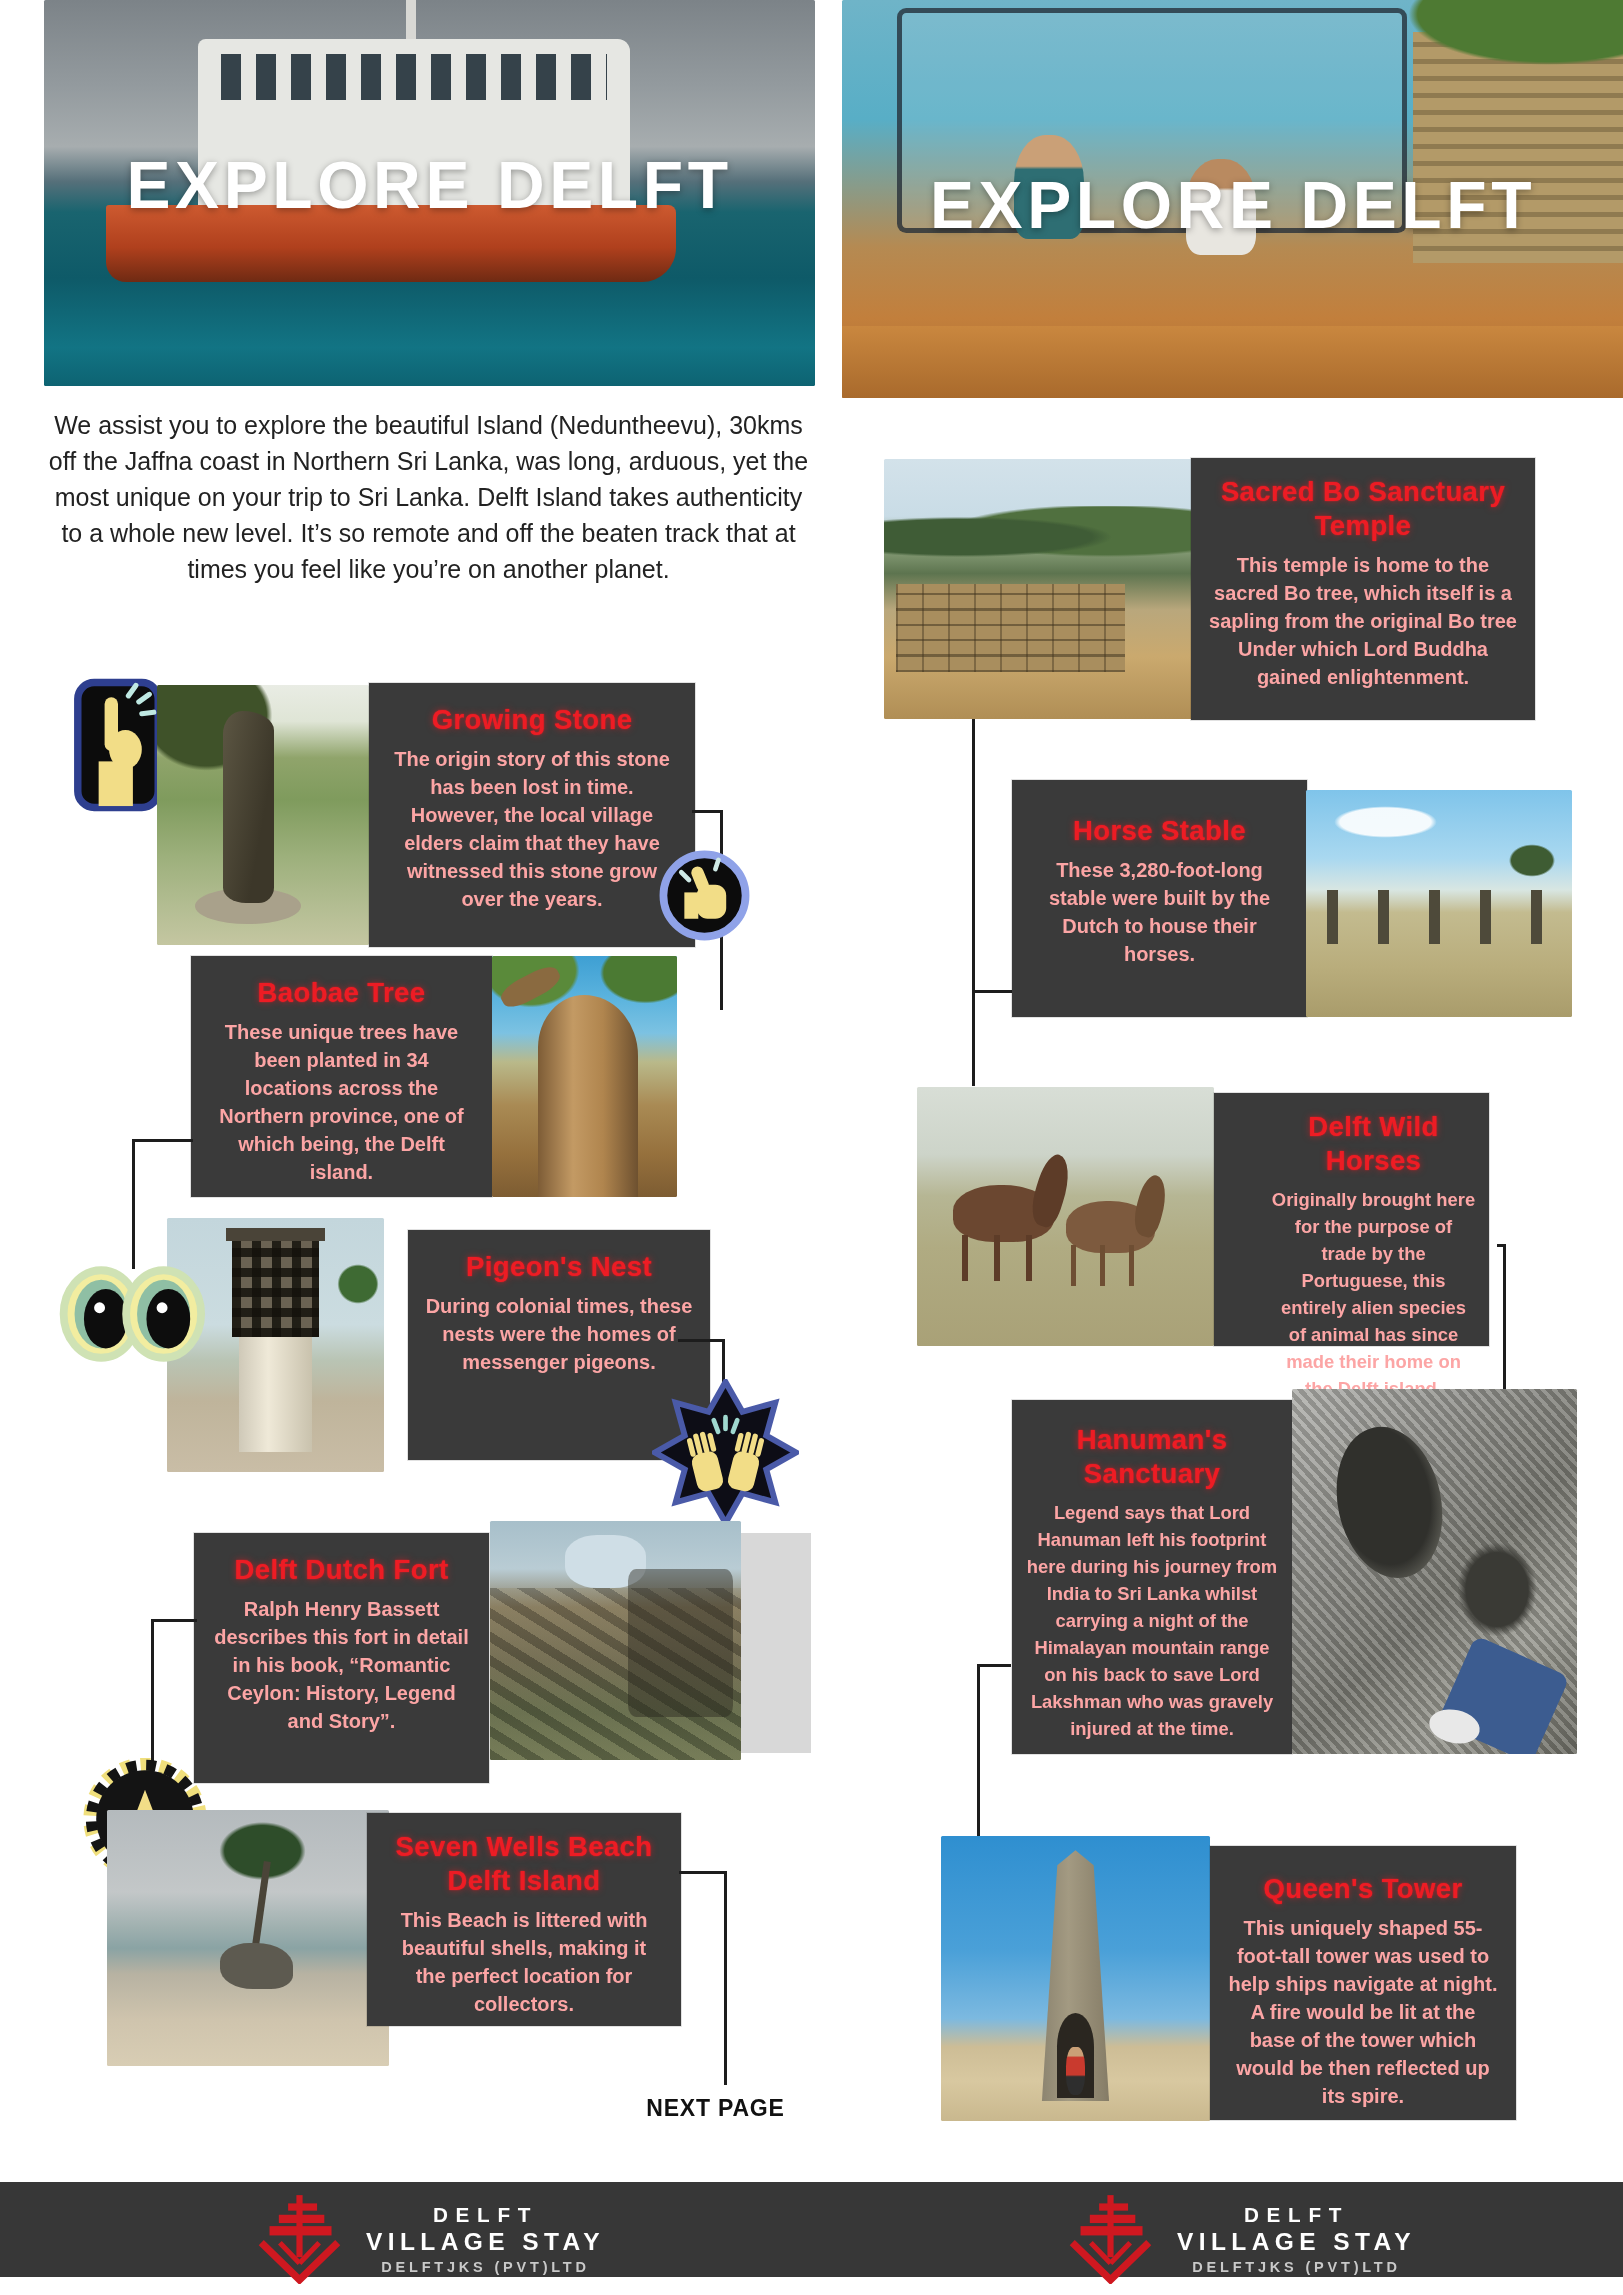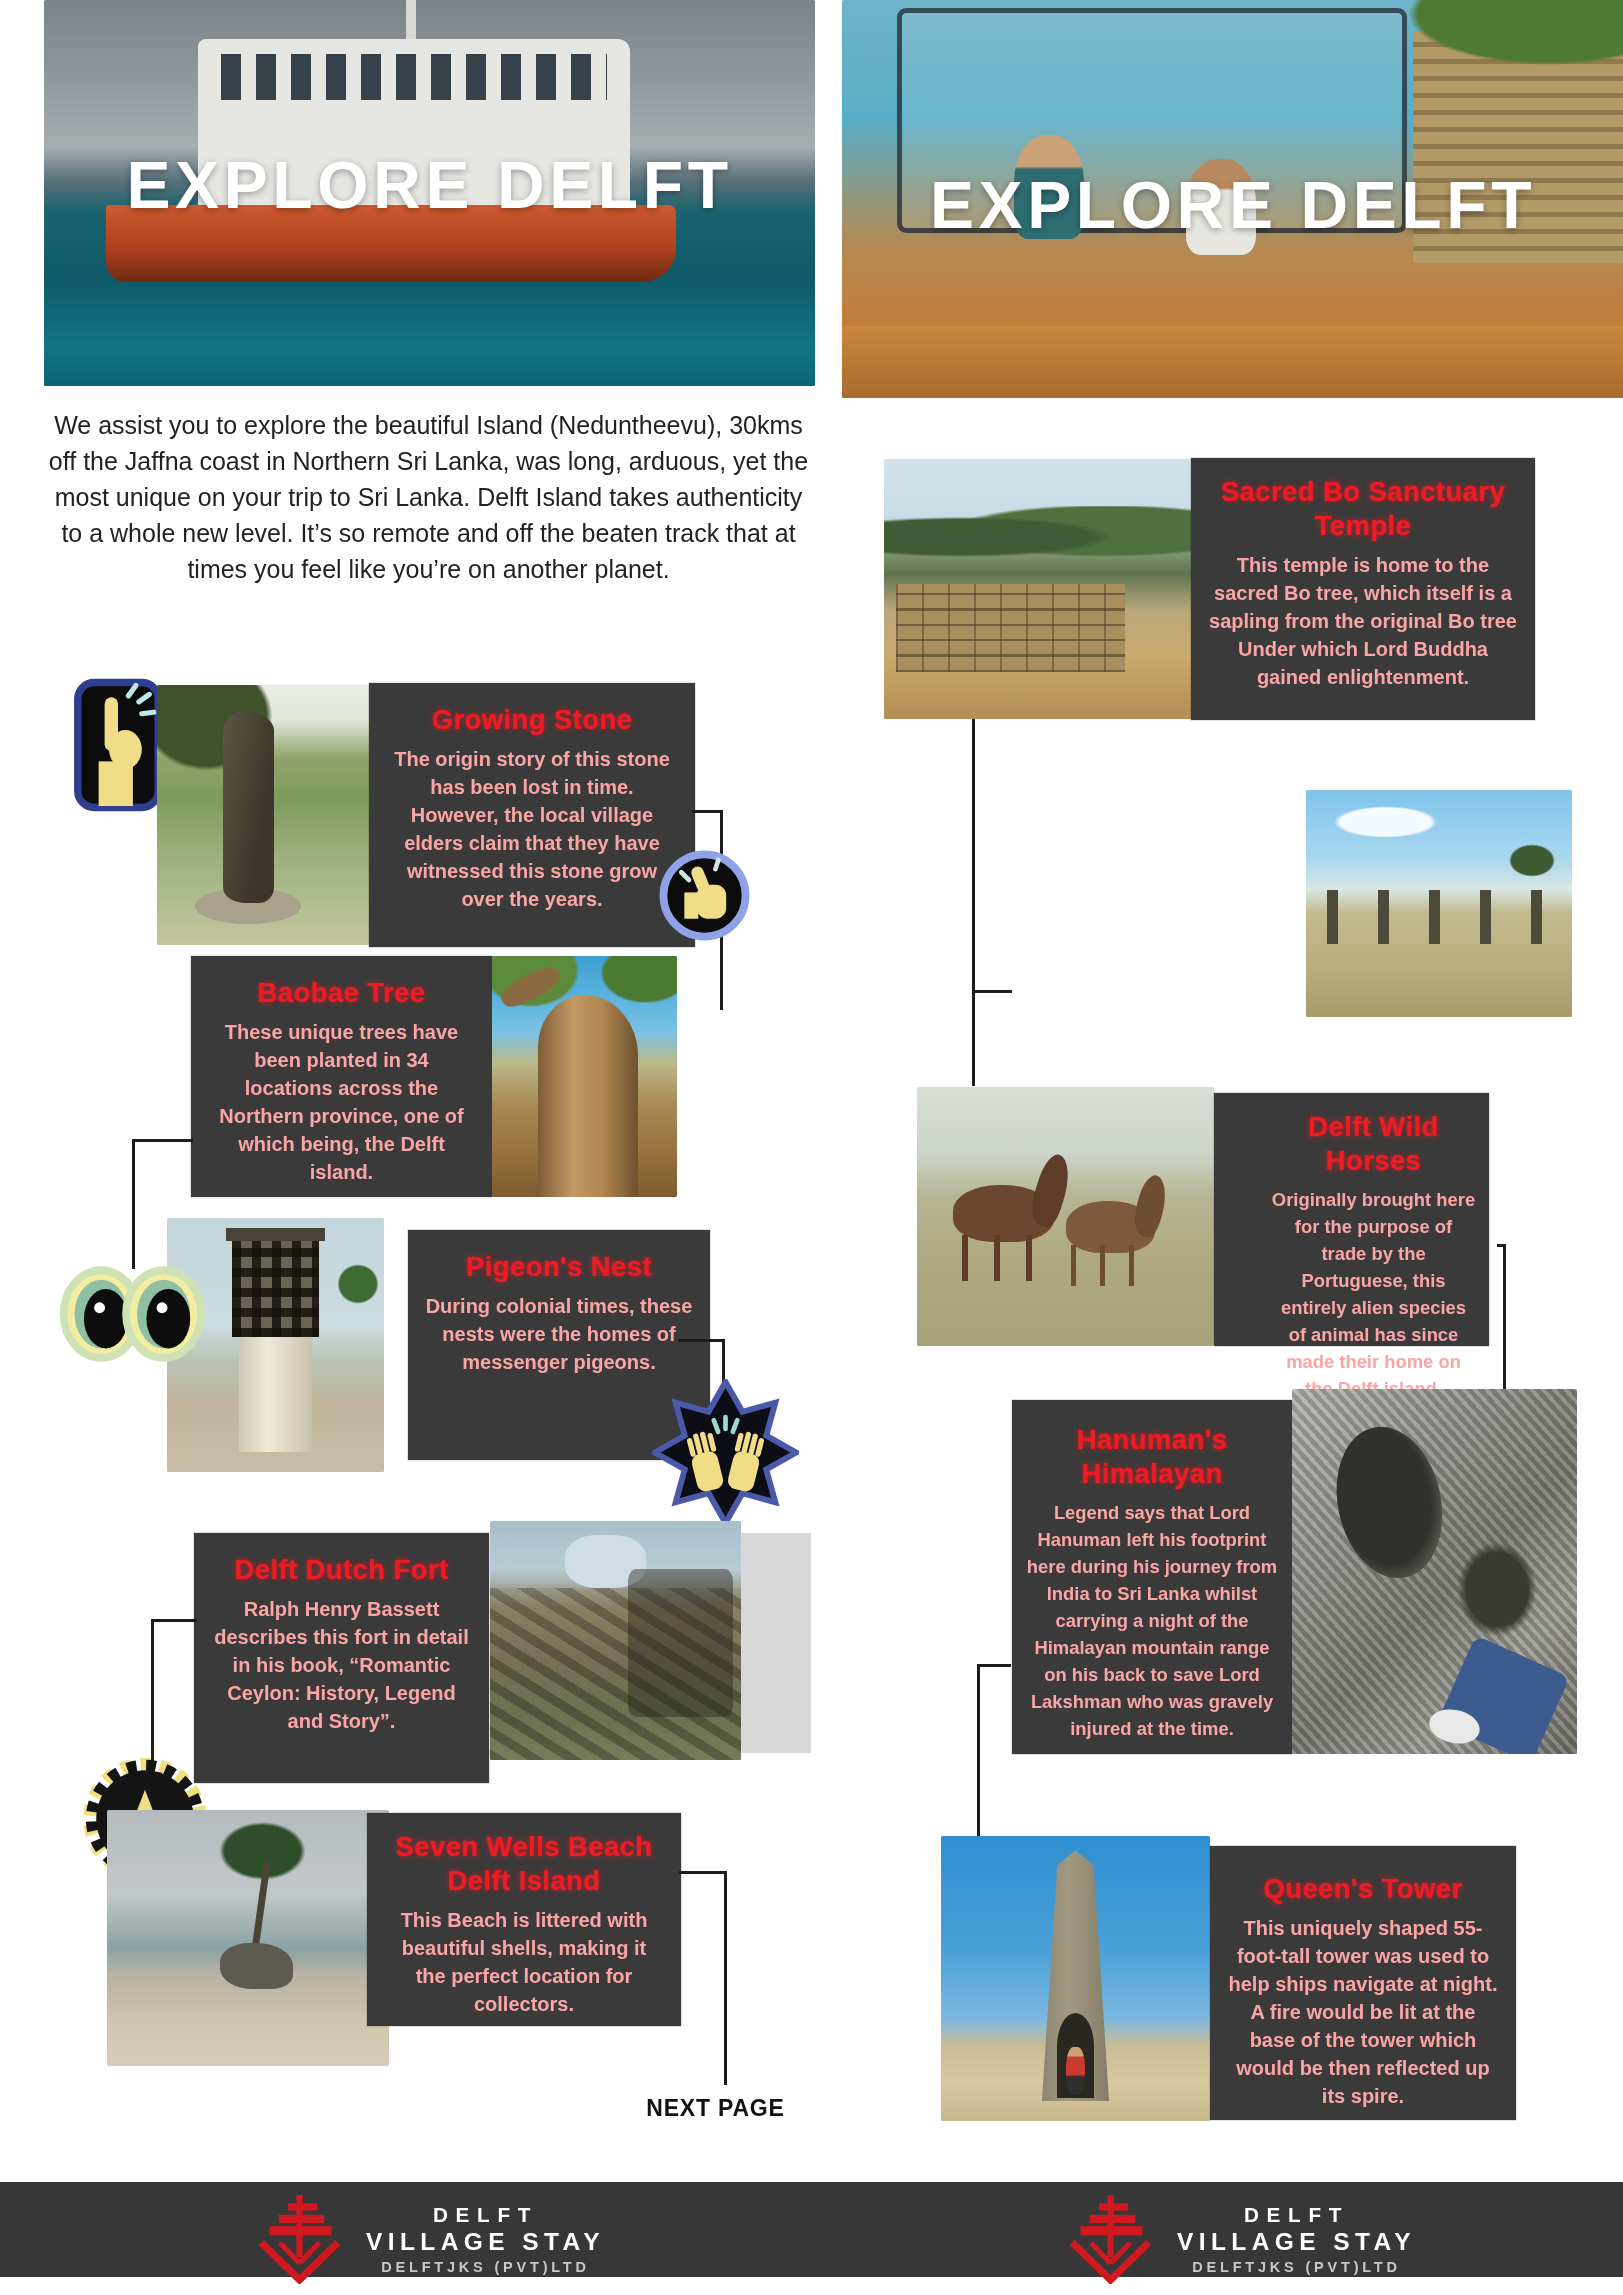--- a/index.html
+++ b/index.html
@@ -204,20 +204,24 @@
     <div class="shape" style="left:4%;top:48%;width:74%;height:34%;background-color:#a98e5e;background-image:repeating-linear-gradient(0deg,rgba(60,48,28,.5) 0 2.3px,transparent 2.3px 15.3px),repeating-linear-gradient(90deg,rgba(60,48,28,.4) 0 2.3px,transparent 2.3px 26px);"></div>
   </div>
   <div class="darkbox" style="left:1191px;top:458px;width:344px;height:262px;">
     <div class="sec-title" style="margin-top:17px;">Sacred Bo Sanctuary Temple</div>
     <div class="sec-body">This temple is home to the sacred Bo tree, which itself is a sapling from the original Bo tree Under which Lord Buddha gained enlightenment.</div>
   </div>
 
   <div class="line" style="left:972px;top:719px;width:3.1px;height:367px;"></div>
   <div class="line" style="left:972px;top:990px;width:40px;height:3.1px;"></div>
 
+  <div class="darkbox" style="left:1012px;top:780px;width:295px;height:237px;">
+    <div class="sec-title" style="margin-top:34px;">Horse Stable</div>
+    <div class="sec-body">These 3,280-foot-long stable were built by the Dutch to house their horses.</div>
+  </div>
   <div class="photo" style="left:1306px;top:790px;width:266px;height:227px;
               background:linear-gradient(180deg,#7fc4ea 0%,#a9d8f0 30%,#d8e6e2 44%,#c3bb8f 54%,#b9ad7c 78%,#a99c6b 100%);">
     <div class="shape" style="left:8%;top:6%;width:44%;height:16%;background:radial-gradient(ellipse,#ffffff 0 55%,transparent 62%);opacity:.9;"></div>
     <div class="shape" style="left:8%;top:44%;width:84%;height:24%;background:repeating-linear-gradient(90deg,#4e4a3a 0 10.7px,transparent 10.7px 51px);"></div>
     <div class="shape" style="right:4%;top:22%;width:22%;height:18%;background:radial-gradient(ellipse,#3e5c33 0 50%,transparent 56%);"></div>
   </div>
 
   <div class="photo" style="left:917px;top:1087px;width:297px;height:259px;
               background:linear-gradient(180deg,#d8ded6 0%,#cdd4c9 26%,#b6b694 42%,#b0ab82 62%,#a9a177 100%);">
     <div class="shape" style="left:12%;top:38%;width:34%;height:22%;background:#6b4730;border-radius:45% 50% 40% 40%;"></div>
@@ -229,21 +233,21 @@
   </div>
   <div class="darkbox tight" style="left:1214px;top:1093px;width:231px;height:253px;padding-left:44px;">
     <div class="sec-title" style="margin-top:17px;">Delft Wild Horses</div>
     <div class="sec-body">Originally brought here for the purpose of trade by the Portuguese, this entirely alien species of animal has since made their home on the Delft island.</div>
   </div>
 
   <div class="line" style="left:1497px;top:1244px;width:9.2px;height:3.1px;"></div>
   <div class="line" style="left:1503px;top:1244px;width:3.1px;height:147px;"></div>
 
   <div class="darkbox tight" style="left:1012px;top:1400px;width:280px;height:354px;">
-    <div class="sec-title" style="margin-top:23px;">Hanuman's Himalayan</div>
+    <div class="sec-title" style="margin-top:23px;">Hanuman's Sanctuary</div>
     <div class="sec-body">Legend says that Lord Hanuman left his footprint here during his journey from India to Sri Lanka whilst carrying a night of the Himalayan mountain range on his back to save Lord Lakshman who was gravely injured at the time.</div>
   </div>
   <div class="photo" style="left:1292px;top:1389px;width:285px;height:365px;
               background:linear-gradient(135deg,#b0b0ac 0%,#8f8f8a 30%,#76766f 55%,#9a9a92 75%,#6b6b63 100%);">
     <div class="shape" style="left:0;top:0;width:100%;height:100%;background:repeating-linear-gradient(48deg,rgba(255,255,255,.14) 0 3.8px,rgba(30,30,28,.18) 3.8px 8.4px);"></div>
     <div class="shape" style="left:16%;top:10%;width:36%;height:42%;background:radial-gradient(ellipse at 45% 45%,#30302c 0 58%,#55554e 74%,transparent 80%);border-radius:50%;transform:rotate(-12deg);"></div>
     <div class="shape" style="left:58%;top:42%;width:28%;height:26%;background:radial-gradient(ellipse,#3a3a35 0 55%,transparent 70%);border-radius:50%;"></div>
     <div class="shape" style="left:56%;top:72%;width:36%;height:26%;background:#3c5c90;border-radius:10.7px;transform:rotate(24deg);"></div>
     <div class="shape" style="left:48%;top:88%;width:18%;height:9%;background:#e8e8e8;border-radius:50%;transform:rotate(12deg);"></div>
   </div>

